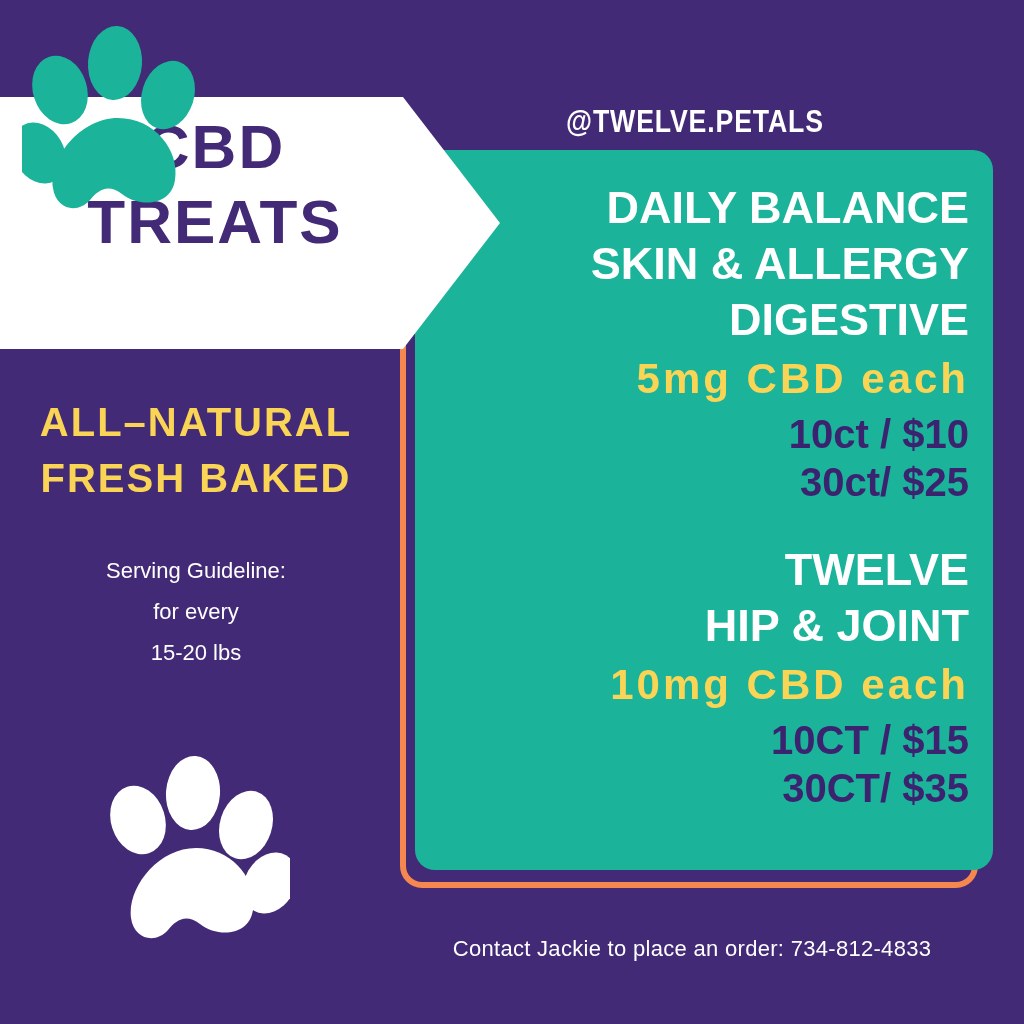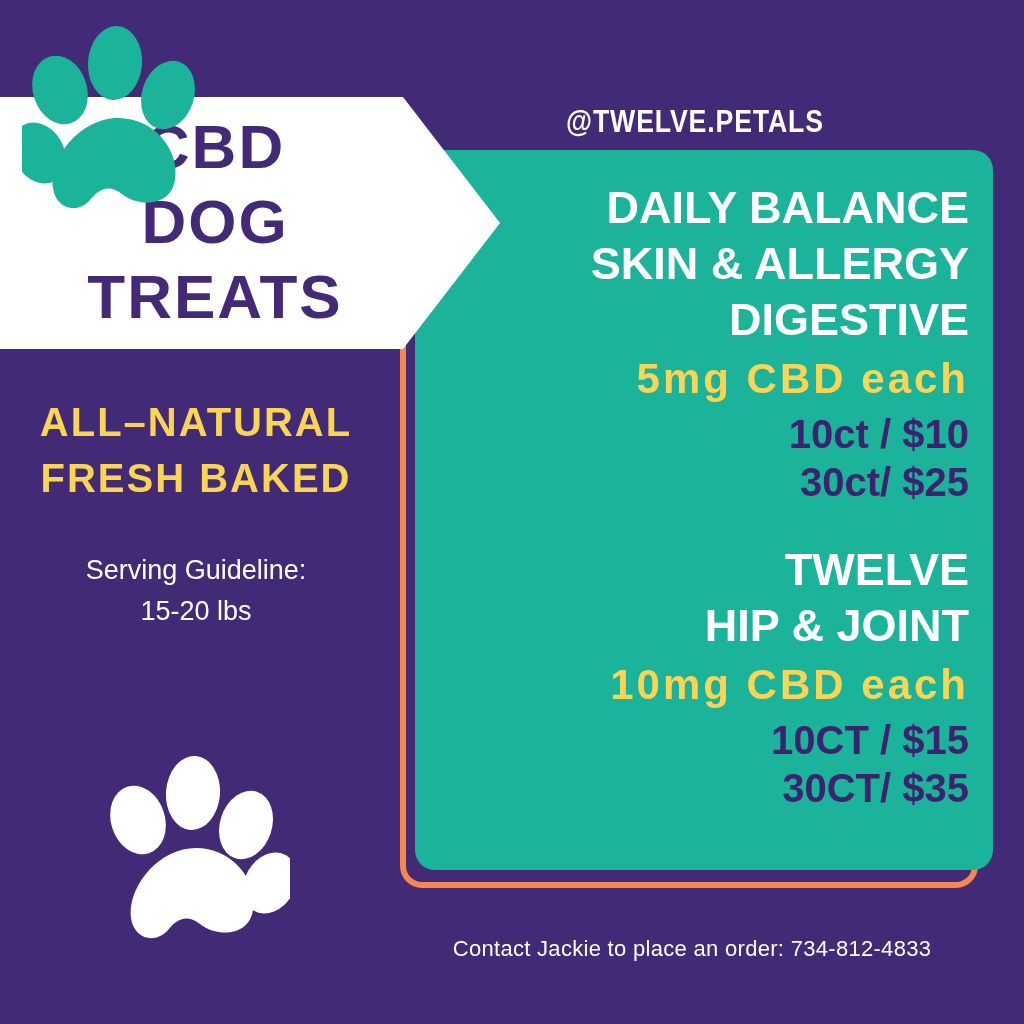--- a/index.html
+++ b/index.html
@@ -100,21 +100,21 @@
     z-index: 4;
     margin-top: 12px;
   }
   .serving {
     position: absolute;
     left: 0px;
     top: 550px;
     width: 392px;
     text-align: center;
     color: #FFFFFF;
-    font-size: 27px;
+    font-size: 22px;
     line-height: 41px;
     z-index: 4;
   }
 
   
   .handle {
     position: absolute;
     left: 490px;
     top: 104px;
     width: 410px;
@@ -192,21 +192,20 @@
       <div class="price">30CT/ $35</div>
     </div>
 
   </div>
 
   <div class="handle">@TWELVE.PETALS</div>
 
   <div class="banner">
     <div class="banner-title">
       <div>CBD</div>
-      <div>DOG</div>
       <div>TREATS</div>
     </div>
   </div>
 
   <div class="paw paw-top">
     <svg width="190" height="200" viewBox="0 0 190 200">
       <g fill="#1BB39A">
         <ellipse cx="38" cy="72" rx="27" ry="35" transform="rotate(-18 38 72)"></ellipse>
         <ellipse cx="93" cy="45" rx="27" ry="37" transform="rotate(4 93 45)"></ellipse>
         <ellipse cx="146" cy="77" rx="26" ry="35" transform="rotate(18 146 77)"></ellipse>
@@ -228,18 +227,19 @@
     </svg>
   </div>
 
   <div class="headline">
     <div>ALL–NATURAL</div>
     <div>FRESH BAKED</div>
   </div>
 
   <div class="serving">
     <div>Serving Guideline:</div>
+    <div>for every</div>
     <div>15-20 lbs</div>
   </div>
 
   <div class="footer">Contact Jackie to place an order: 734-812-4833</div>
 
 </div>
 
 </body></html>

